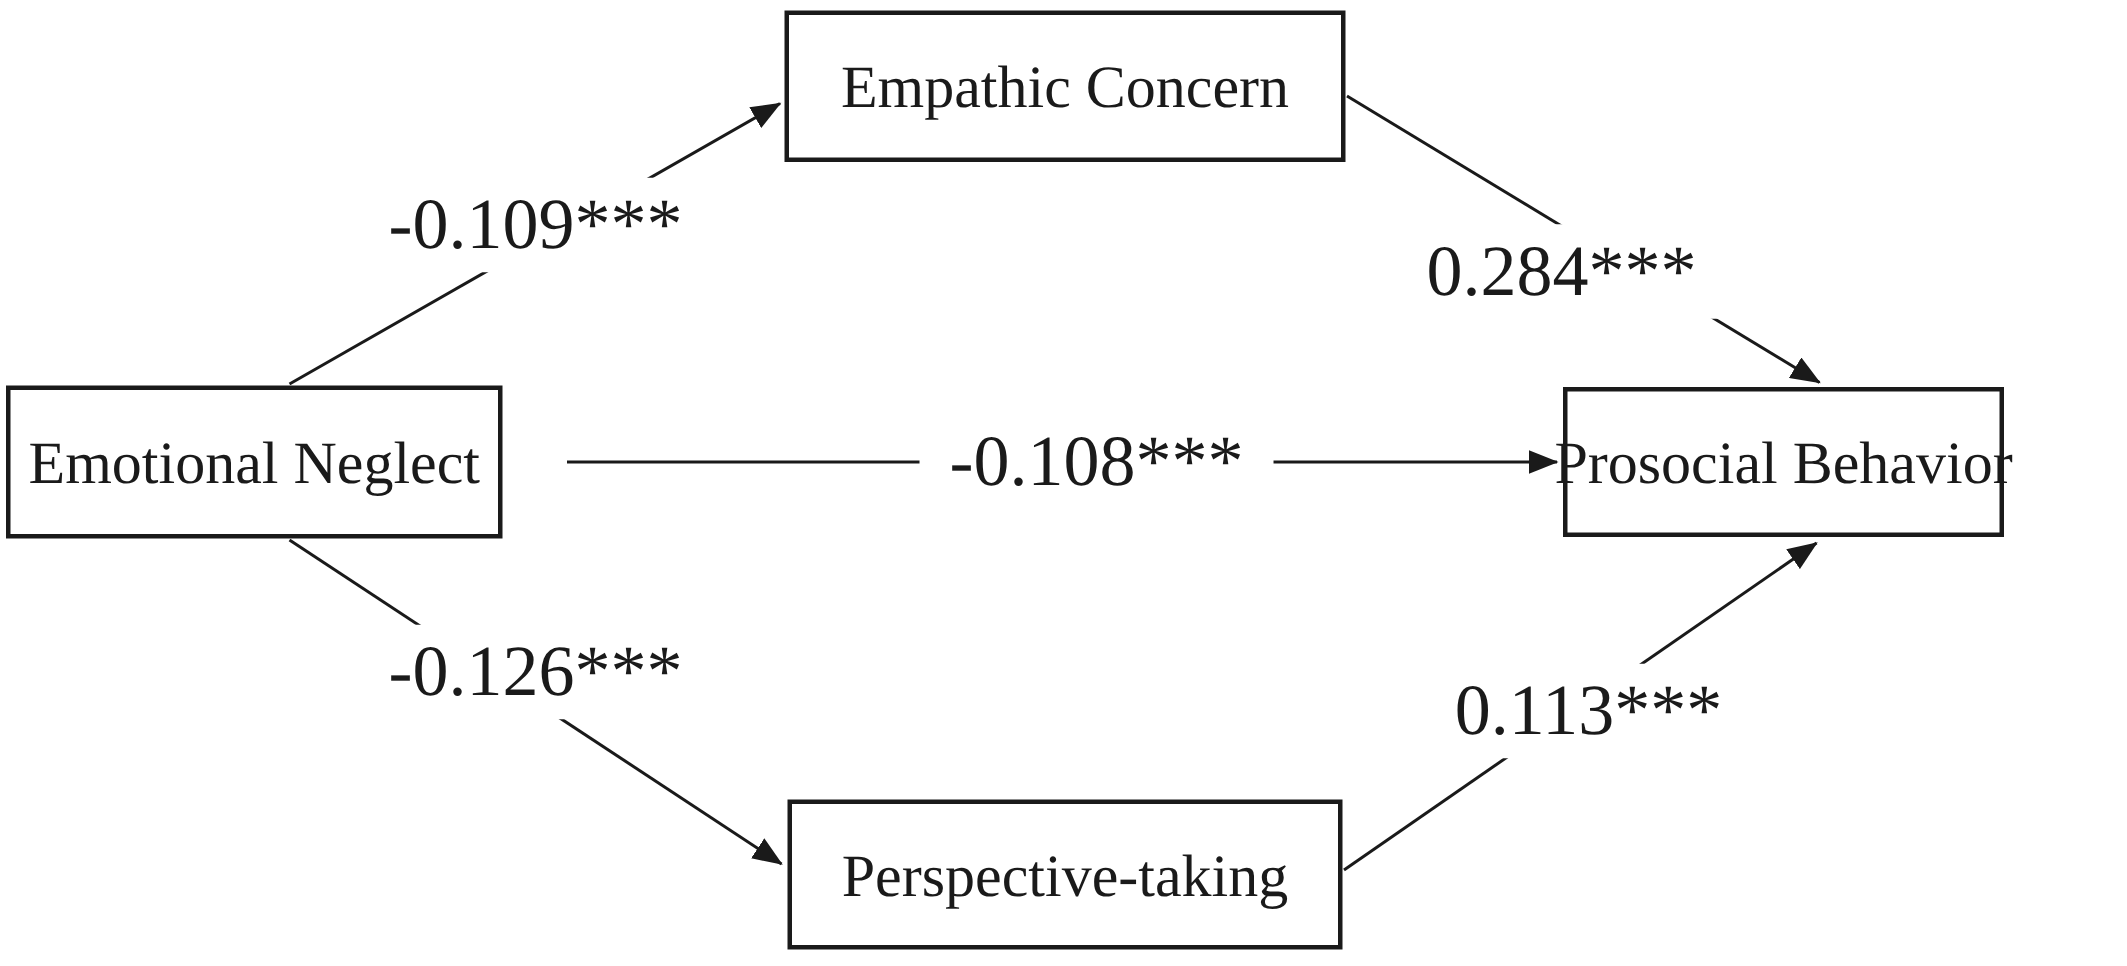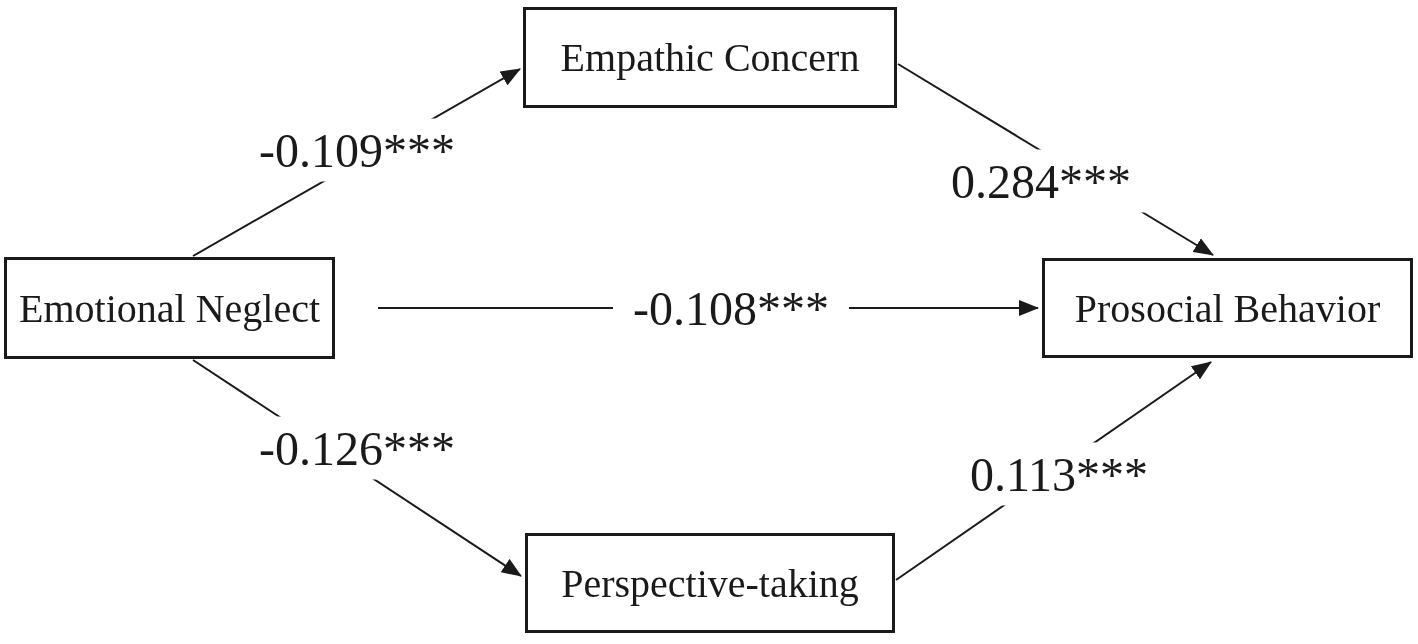--- a/index.html
+++ b/index.html
@@ -27,21 +27,21 @@
     display: flex;
     align-items: center;
     justify-content: center;
     font-size: 40px;
     white-space: nowrap;
     z-index: 2;
   }
   .node-en { left: 4px;    top: 257px; width: 331px; height: 102px; }
   .node-ec { left: 523px;  top: 7px;   width: 374px; height: 101px; }
   .node-pt { left: 525px;  top: 533px; width: 370px; height: 100px; }
-  .node-pb { left: 1042px; top: 258px; width: 371px; height: 100px; }
+  .node-pb { left: 1042px; top: 258px; width: 294px; height: 100px; }
   .coef {
     position: absolute;
     transform: translate(-50%, -50%);
     background: #ffffff;
     padding: 4px 20px;
     font-size: 48px;
     white-space: nowrap;
     z-index: 3;
   }
   .coef-a1 { left: 357px;  top: 150px; }

